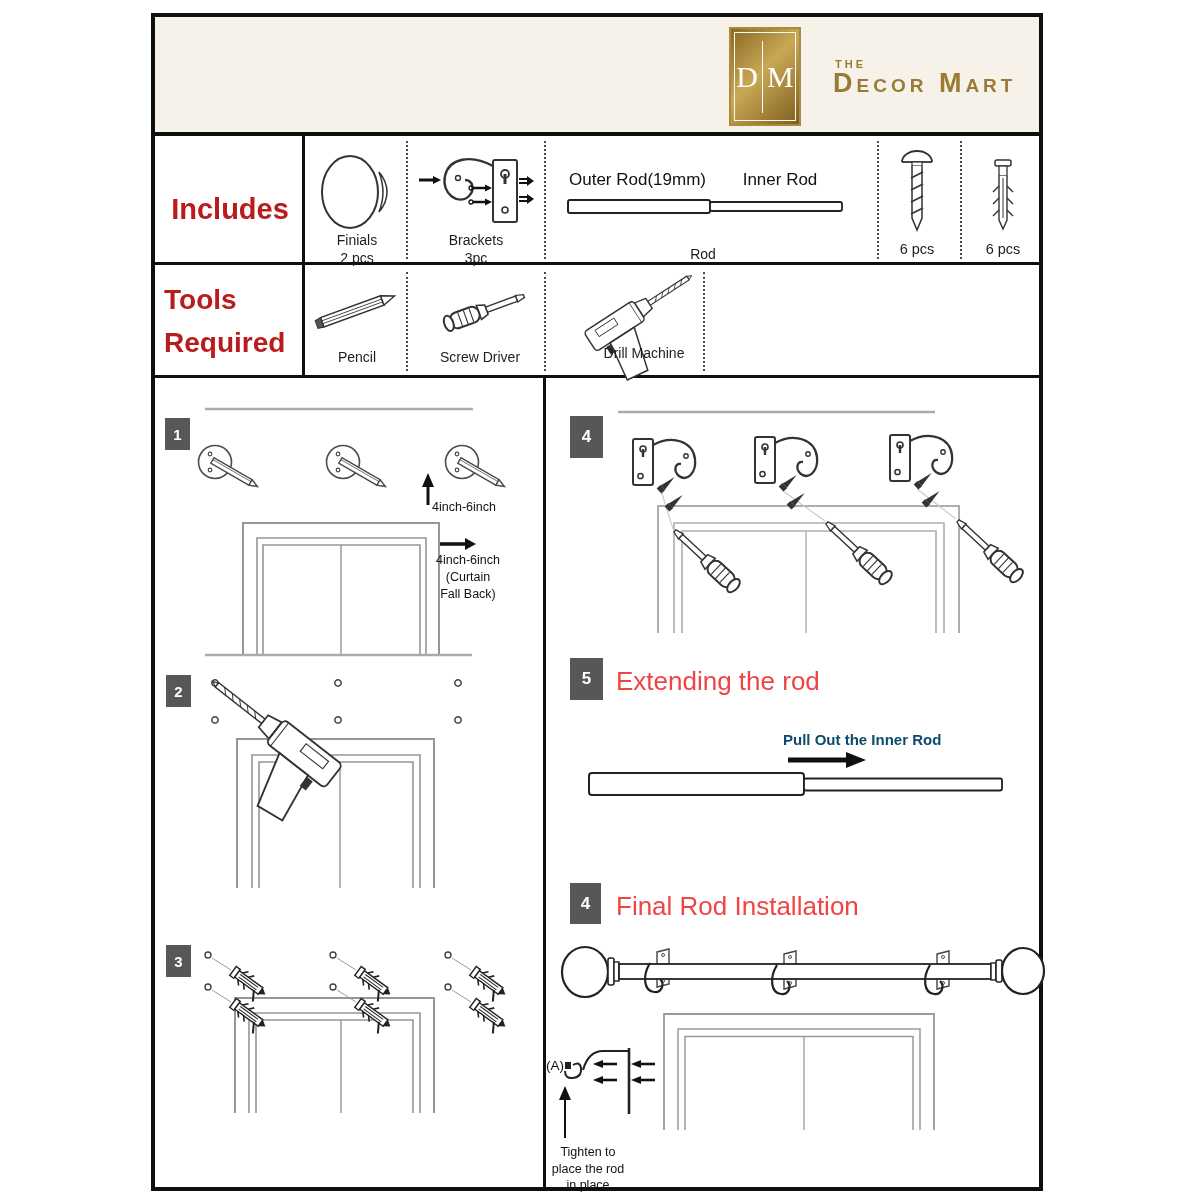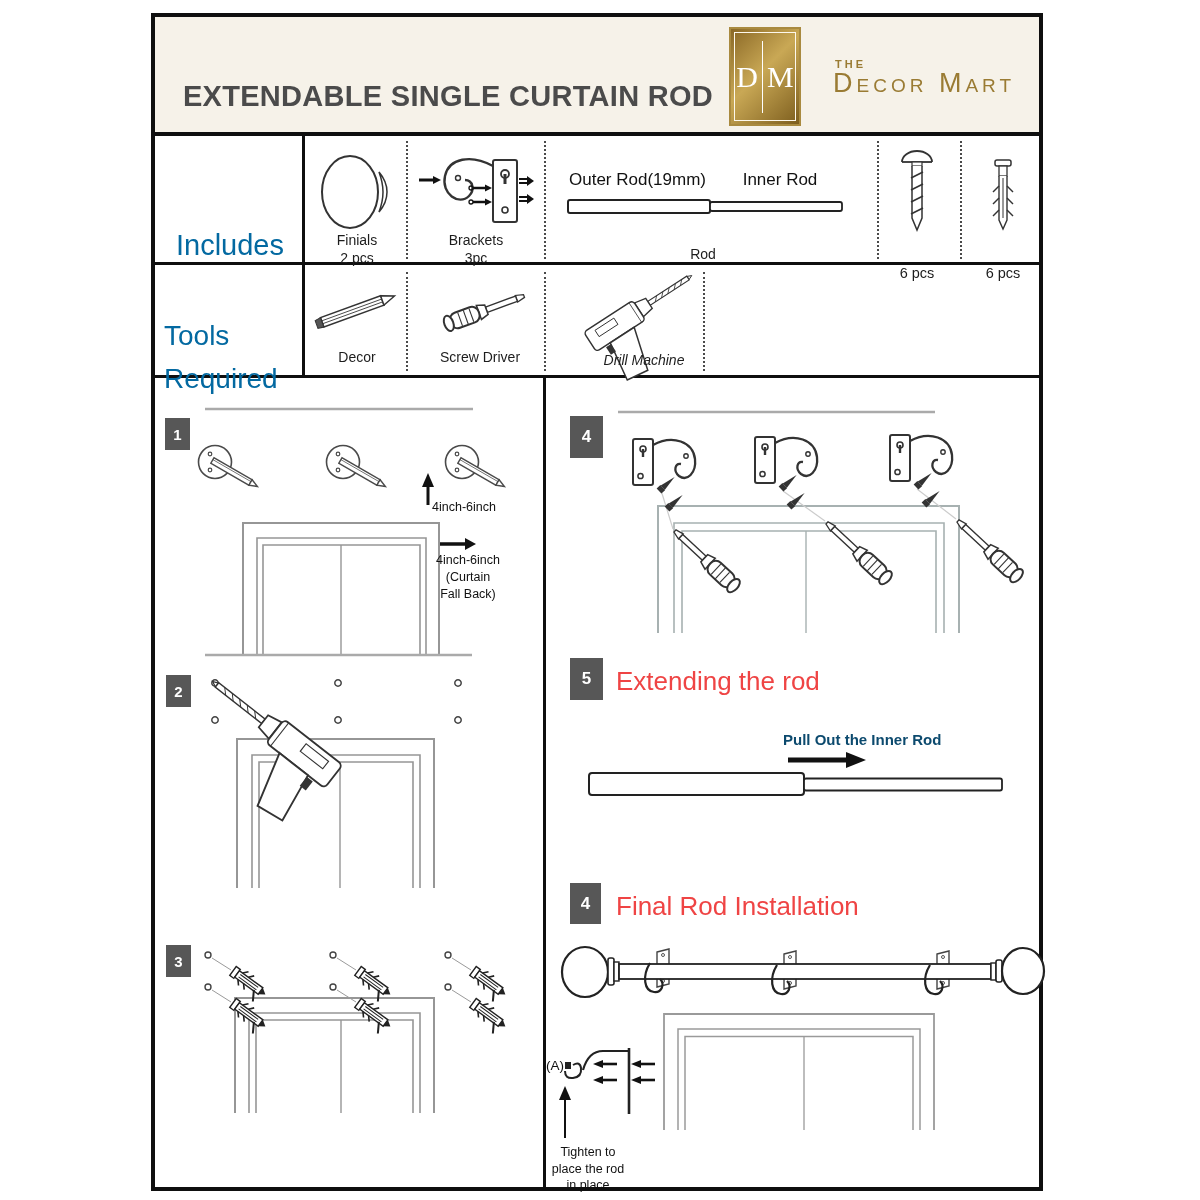--- a/index.html
+++ b/index.html
@@ -12,25 +12,25 @@
   .vdot{width:0;border-left:2px dotted #4a4a4a;}
   .doc-border{border:4px solid #0f0f0f;box-sizing:border-box;}
   .header-bg{background:#f6f2e9;}
   .doc-title{font-weight:700;color:#4b4b4b;font-size:29px;letter-spacing:.3px;text-align:center;white-space:nowrap;}
   .logo-mark{background:linear-gradient(135deg,#8a6826 0%,#c9a855 45%,#7d5e1e 100%);
              border:2px solid #a98a3f;box-sizing:border-box;display:flex;align-items:center;justify-content:center;}
   .logo-inner{position:absolute;inset:3px;border:1px solid #fdf8ec;}
   .logo-letters{display:flex;align-items:center;color:#fff;font-family:"Liberation Serif",serif;font-size:30px;z-index:2;}
   .logo-divider{width:1px;height:72px;background:#fff;margin:0 4px;}
   .logo-the{color:#9a7b33;font-size:11px;letter-spacing:3px;font-weight:600;}
-  .logo-name{color:#9a7b33;font-size:27px;letter-spacing:4px;font-variant:small-caps;font-weight:400;}
-  .row-label{font-size:29px;font-weight:400;color:#0369a1;margin-top:36px;}
+  .logo-name{color:#9a7b33;font-size:27px;letter-spacing:4px;font-variant:small-caps;font-weight:700;}
+  .row-label{font-size:29px;font-weight:700;color:#b91c1c;}
   .item-label{font-size:14px;color:#1d1d1d;text-align:center;line-height:18px;margin-top:8px;}
   .rod-label{font-size:17px;color:#111;text-align:center;white-space:nowrap;}
-  .qty-label{font-size:14.5px;color:#1d1d1d;text-align:center;margin-top:24px;}
+  .qty-label{font-size:14.5px;color:#1d1d1d;text-align:center;}
   .badge{background:#575757;color:#fff;font-weight:700;display:flex;align-items:center;justify-content:center;}
   .badge-sm{width:25px;height:32px;font-size:15px;}
   .badge-lg{width:33px;height:42px;font-size:17px;}
   .step-title{font-size:26px;font-weight:500;color:#ef4444;white-space:nowrap;}
   .anno{font-size:12.5px;color:#111;line-height:17px;}
   .anno-c{text-align:center;}
   .pull-label{font-size:15px;font-weight:600;color:#0c4a6e;white-space:nowrap;}
 </style>
 </head>
 <body>
@@ -147,21 +147,20 @@
   <div class="c vline" style="left:543px;top:378px;width:3px;height:809px;"></div>
 
   <div class="c vdot" style="left:406px;top:141px;height:118px;"></div>
   <div class="c vdot" style="left:544px;top:141px;height:118px;"></div>
   <div class="c vdot" style="left:877px;top:141px;height:118px;"></div>
   <div class="c vdot" style="left:960px;top:141px;height:118px;"></div>
   <div class="c vdot" style="left:406px;top:272px;height:99px;"></div>
   <div class="c vdot" style="left:544px;top:272px;height:99px;"></div>
   <div class="c vdot" style="left:703px;top:272px;height:99px;"></div>
 
-  <div class="c doc-title" style="left:168px;top:80px;width:560px;">EXTENDABLE SINGLE CURTAIN ROD</div>
 
   <div class="c logo-mark" style="left:729px;top:27px;width:72px;height:99px;">
     <div class="logo-inner"></div>
     <div class="logo-letters">
       <span>D</span>
       <span class="logo-divider"></span>
       <span>M</span>
     </div>
   </div>
   <div class="c logo-the" style="left:835px;top:58px;text-align:right;">THE</div>
@@ -228,31 +227,31 @@
 
   <svg class="c" style="left:306px;top:278px;" width="100" height="62" viewBox="0 0 100 62">
     <g transform="rotate(-20 50 32)">
       <rect x="14" y="27" width="64" height="10" fill="#fff" stroke="#333" stroke-width="1.6"></rect>
       <line x1="14" y1="30.5" x2="78" y2="30.5" stroke="#333" stroke-width="0.8"></line>
       <line x1="14" y1="33.5" x2="78" y2="33.5" stroke="#333" stroke-width="0.8"></line>
       <polygon points="78,27 91,32 78,37" fill="#fff" stroke="#333" stroke-width="1.4"></polygon>
       <polygon points="8,28 14,27 14,37 8,36.2" fill="#555" stroke="#333" stroke-width="1"></polygon>
     </g>
   </svg>
-  <div class="c item-label" style="left:312px;top:340px;width:90px;">Decor</div>
+  <div class="c item-label" style="left:312px;top:340px;width:90px;">Pencil</div>
 
   <svg class="c" style="left:418px;top:274px;" width="118" height="66" viewBox="0 0 118 66">
     <use href="#sdriver" transform="translate(106,22) rotate(160)"></use>
   </svg>
   <div class="c item-label" style="left:426px;top:340px;width:108px;">Screw Driver</div>
 
   <svg class="c" style="left:562px;top:266px;" width="135" height="82" viewBox="0 0 135 82">
     <use href="#drill" transform="translate(126,12) scale(-1,1) rotate(33) scale(0.75)"></use>
   </svg>
-  <div class="c item-label" style="left:590px;top:343px;width:108px;font-style:italic;">Drill Machine</div>
+  <div class="c item-label" style="left:590px;top:336px;width:108px;">Drill Machine</div>
 
   <div class="c badge badge-sm" style="left:165px;top:418px;">1</div>
   <svg class="c" style="left:160px;top:393px;" width="385" height="262" viewBox="0 0 385 262">
     <line x1="45" y1="16" x2="313" y2="16" stroke="#aaa" stroke-width="2.5"></line>
     <use href="#disc" transform="translate(55,69)"></use>
     <use href="#disc" transform="translate(183,69)"></use>
     <use href="#disc" transform="translate(302,69)"></use>
     <g>
       <line x1="268" y1="112" x2="268" y2="92" stroke="#111" stroke-width="3"></line>
       <polygon points="262,94 274,94 268,80" fill="#111"></polygon>

